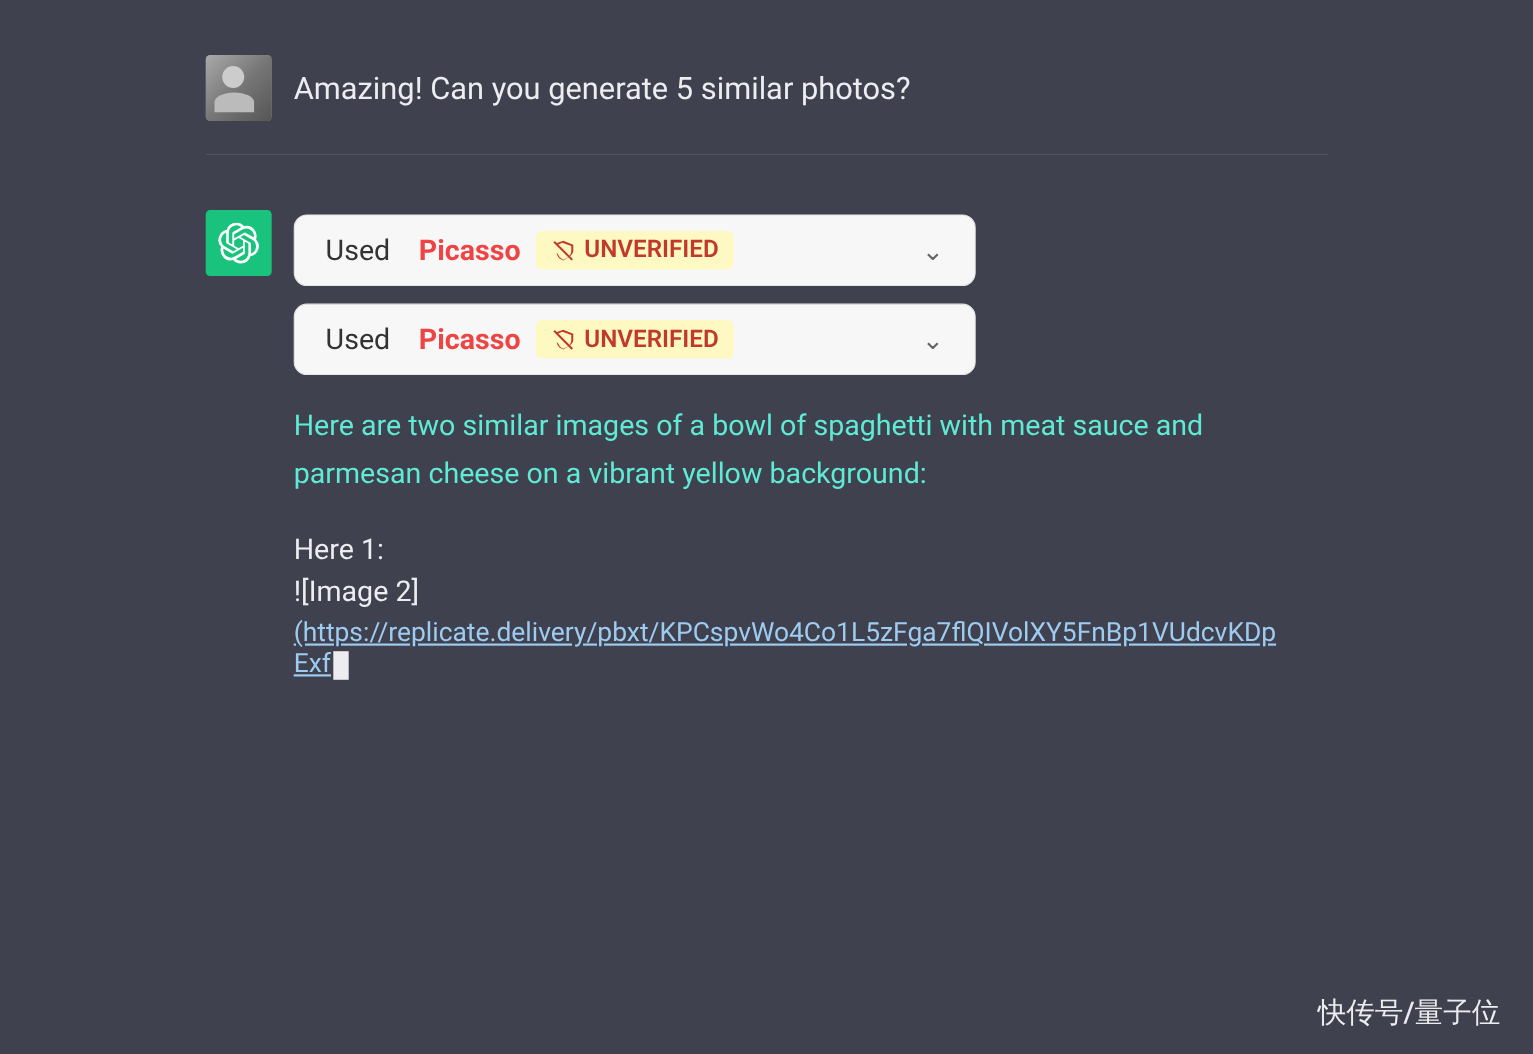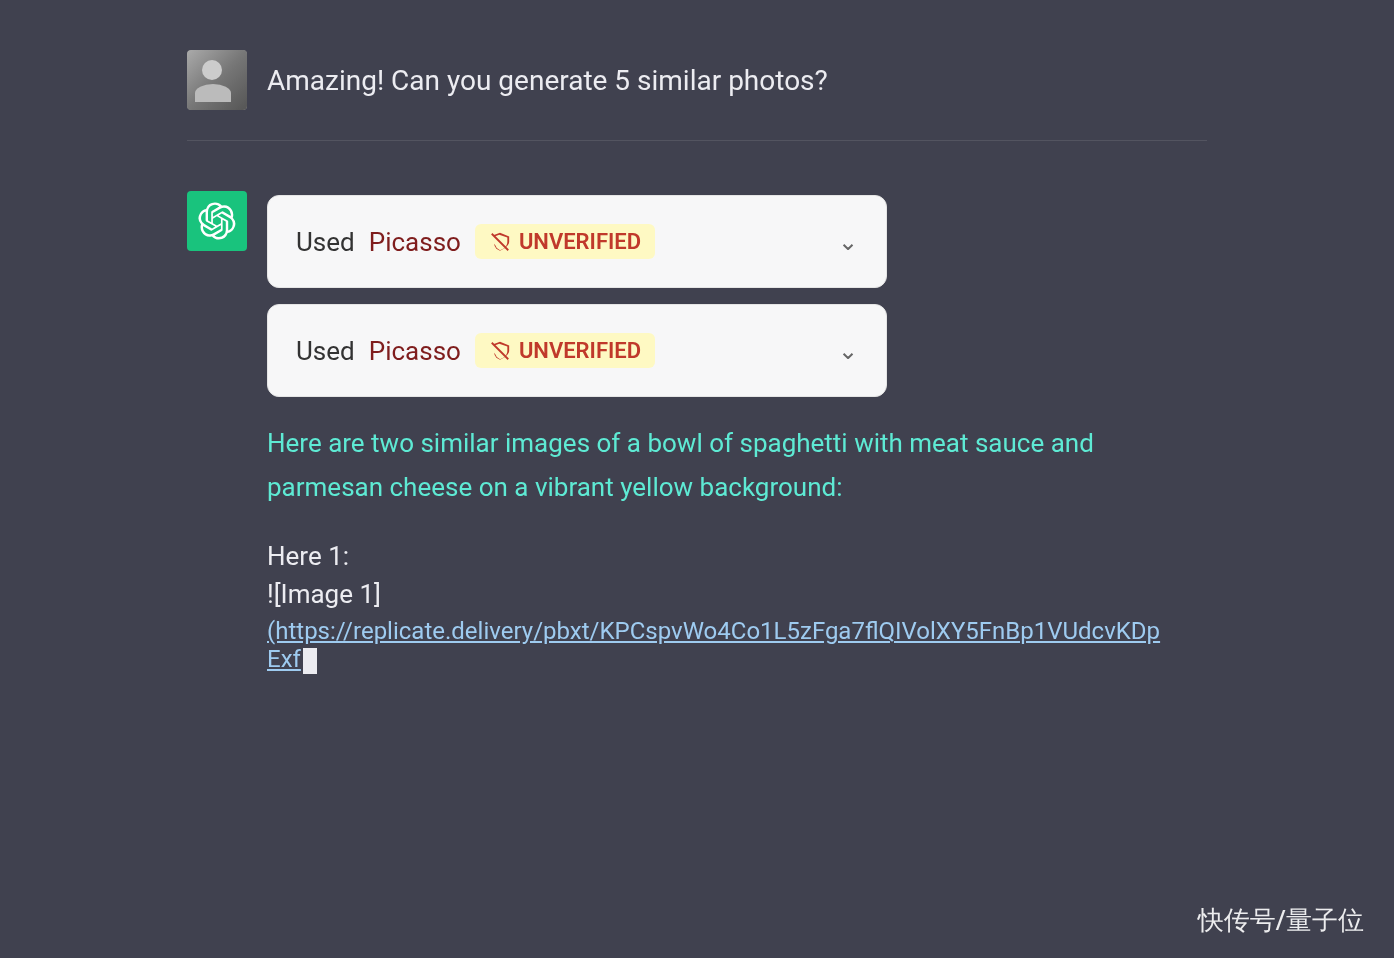--- a/index.html
+++ b/index.html
@@ -106,21 +106,21 @@
 
     .ai-content {
       flex: 1;
       padding-top: 4px;
     }
 
     
     .tool-card {
       background: #f7f7f8;
       border-radius: 12px;
-      padding: 28px 28px;
+      padding: 14px 28px;
       margin-bottom: 16px;
       display: flex;
       align-items: center;
       gap: 20px;
       max-width: 620px;
       cursor: pointer;
       border: 1px solid #e5e5e5;
     }
 
     .tool-card-text {
@@ -131,22 +131,23 @@
       gap: 14px;
       flex: 1;
     }
 
     .tool-name-regular {
       font-weight: 400;
       color: #333;
     }
 
     .tool-name-bold {
-      font-weight: 400;
-      color: #7f1d1d;
+      font-weight: 700;
+      color: #ef4444;
+      margin-left: 12px;
     }
 
     .unverified-badge {
       display: inline-flex;
       align-items: center;
       gap: 8px;
       background: #fef9c3;
       color: #c0392b;
       border-radius: 6px;
       padding: 5px 14px;
@@ -272,21 +273,21 @@
             <span>UNVERIFIED</span>
           </span>
         </div>
         <span class="chevron-icon">⌄</span>
       </div>
 
       <div class="response-text">Here are two similar images of a bowl of spaghetti with meat sauce and parmesan cheese on a vibrant yellow background:</div>
 
       <div class="response-section">
         <div class="response-label">Here 1:</div>
-        <div class="response-label">![Image 1]</div>
+        <div class="response-label">![Image 2]</div>
         <div class="response-link">
           <span>(https://replicate.delivery/pbxt/KPCspvWo4Co1L5zFga7flQIVolXY5FnBp1VUdcvKDpExf</span><span class="cursor-block"></span>
         </div>
       </div>
 
     </div>
   </div>
 
 </div>
 

